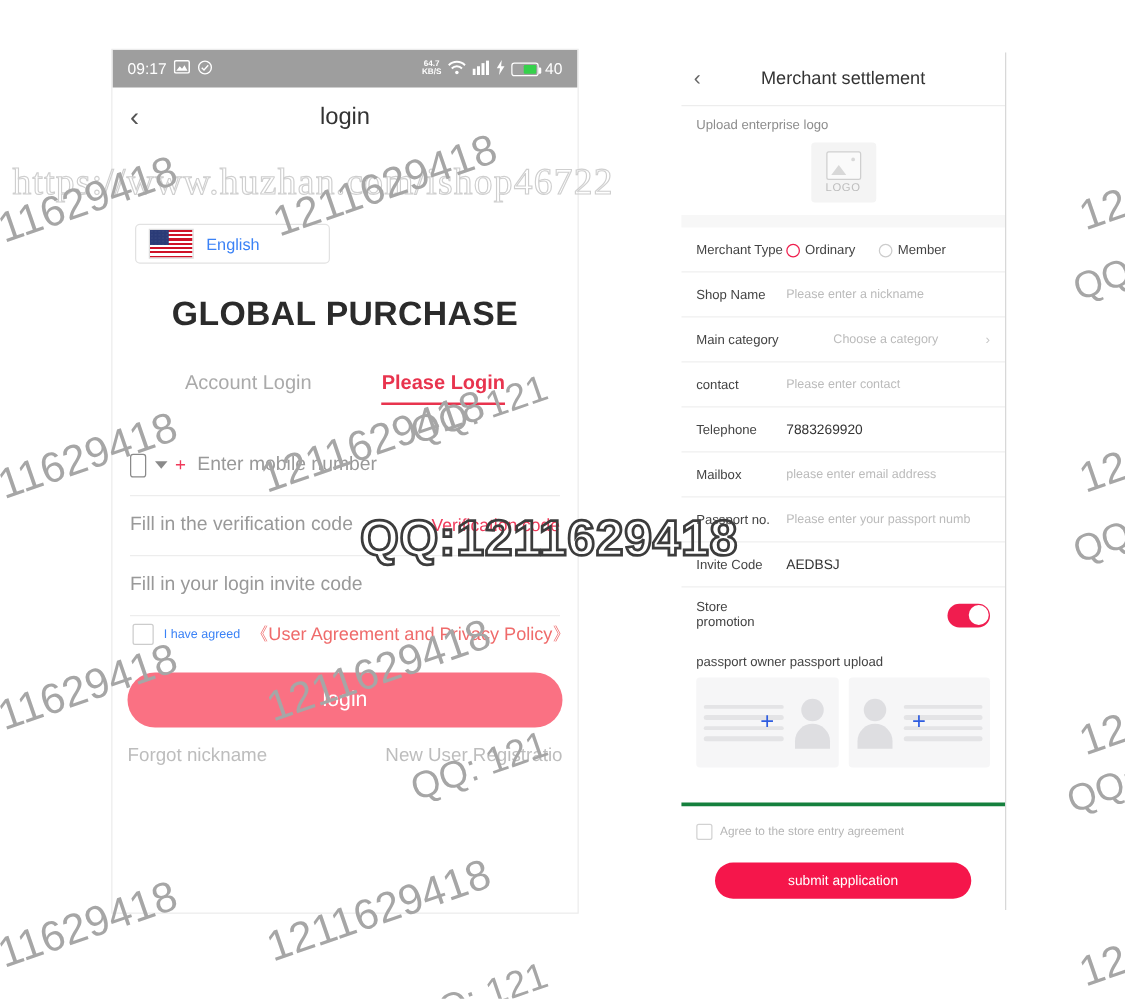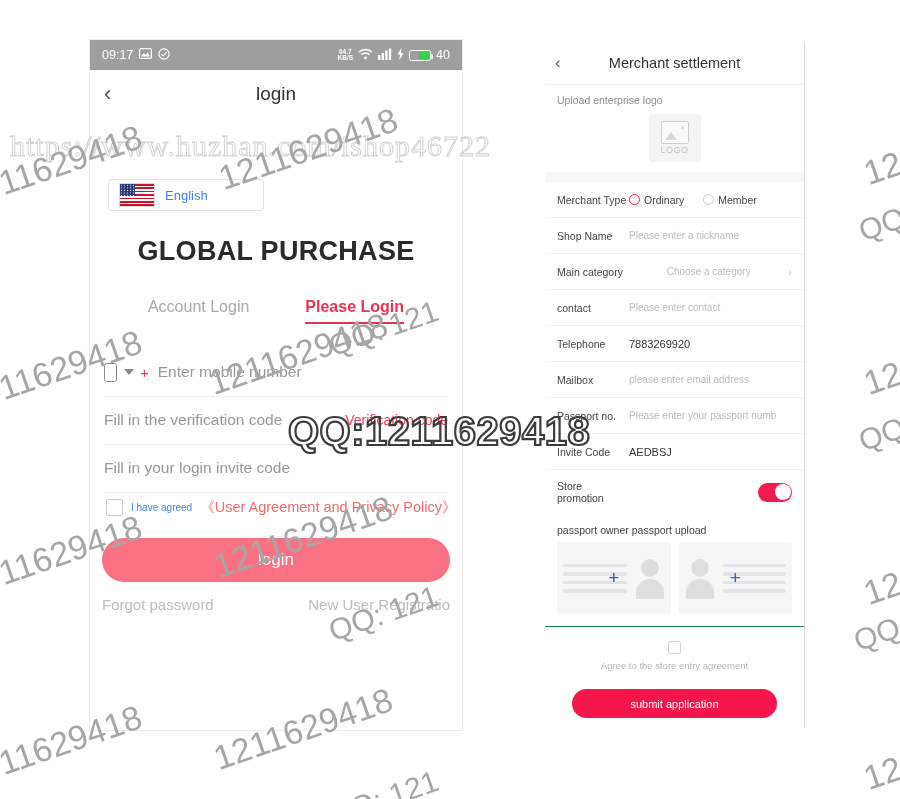--- a/index.html
+++ b/index.html
@@ -124,21 +124,21 @@
   .r-key{font-size:10.5px;color:#444;width:72px;flex:none;}
   .r-ph{font-size:10px;color:#bbb;}
   .r-val{font-size:11px;color:#333;}
   .r-ph.center{flex:1;text-align:center;}
   .chev{margin-left:auto;color:#c8c8c8;font-size:11px;}
 
   .radio-grp{display:flex;align-items:center;gap:9px;}
   .radio{width:11px;height:11px;border-radius:50%;border:1.6px solid #ccc;flex:none;box-sizing:border-box;}
   .radio.on{border-color:#ef1f4e;box-shadow:inset 0 0 0 1.2px #fff;}
   .radio-lbl{font-size:10.5px;color:#444;}
-  .radio-item{display:flex;align-items:center;gap:4px;margin-right:10px;}
+  .radio-item{display:flex;align-items:flex-end;gap:4px;margin-right:10px;}
 
   .toggle{
     margin-left:auto;width:34px;height:19px;border-radius:10px;background:#f01d4f;position:relative;flex:none;
   }
   .toggle i{position:absolute;right:1.5px;top:1.5px;width:16px;height:16px;border-radius:50%;background:#fff;}
 
   .r-subhead{font-size:10.5px;color:#444;padding:10px 12px 6px 12px;}
   .cards{display:flex;gap:8px;padding:0 12px;}
   .card{
     flex:1;height:72px;background:#f6f6f7;border-radius:3px;position:relative;overflow:hidden;
@@ -146,21 +146,21 @@
   }
   .card .lines{display:flex;flex-direction:column;gap:5px;padding:0 6px;flex:1;}
   .card .lines span{display:block;height:3.5px;background:#e4e4e6;border-radius:2px;}
   .card .face{width:34px;height:42px;position:relative;flex:none;margin-right:4px;}
   .card .face:before{content:"";position:absolute;left:8px;top:2px;width:18px;height:18px;border-radius:50%;background:#dedee1;}
   .card .face:after{content:"";position:absolute;left:3px;top:22px;width:28px;height:20px;border-radius:14px 14px 0 0;background:#dedee1;}
   .card .plus{position:absolute;left:50%;top:50%;transform:translate(-50%,-50%);color:#2f5de0;font-size:19px;font-weight:300;}
   .card.rev{flex-direction:row-reverse;}
   .card.rev .face{margin-right:0;margin-left:4px;}
 
-  .r-agree{display:flex;align-items:center;gap:6px;padding:14px 12px 0 12px;border-top:1px solid #15803d;margin-top:12px;flex-direction:column;}
+  .r-agree{display:flex;align-items:center;gap:6px;padding:14px 12px 0 12px;border-top:3px solid #15803d;margin-top:28px;}
   .r-cbox{width:11px;height:11px;border:1px solid #d2d2d2;border-radius:2px;flex:none;}
   .r-agree-txt{font-size:9.5px;color:#b6b6b6;}
   .submit-btn{
     margin:18px auto 0 auto;width:205px;height:29px;border-radius:15px;background:#f5164b;
     color:#fff;font-size:11px;display:flex;align-items:center;justify-content:center;border:none;
   }
 
   
   .wm{position:absolute;color:#9a9a9a;white-space:nowrap;pointer-events:none;user-select:none;}
   .wm-url{
@@ -267,21 +267,21 @@
 
     <div class="agree-row">
       <span class="cbox"></span>
       <span class="agree-txt">I have agreed</span>
       <span class="agree-link">《User Agreement and Privacy Policy》</span>
     </div>
 
     <button class="login-btn">login</button>
 
     <div class="bottom-links">
-      <span>Forgot password</span>
+      <span>Forgot nickname</span>
       <span>New User Registratio</span>
     </div>
   </div>
 
   <div class="phone-right">
 
     <div class="r-navbar">
       <span class="back">‹</span>
       <span class="title">Merchant settlement</span>
     </div>

